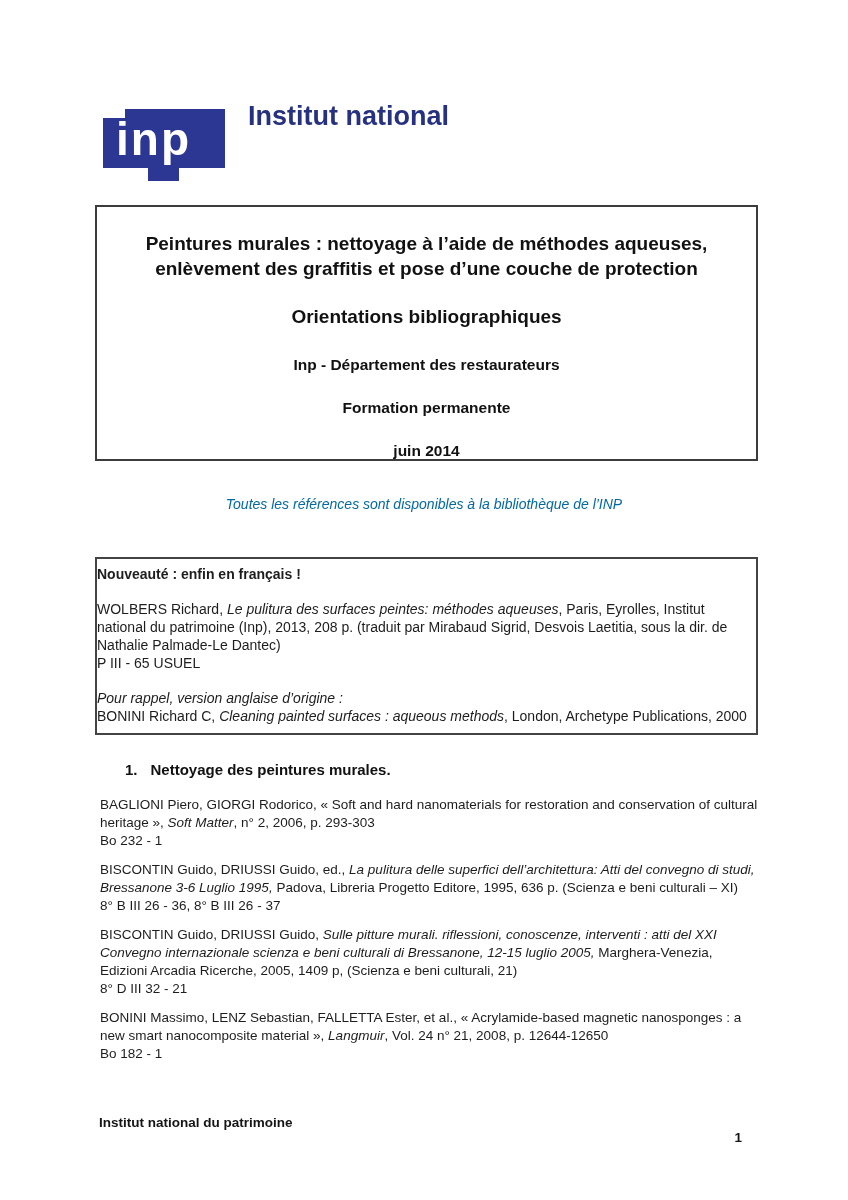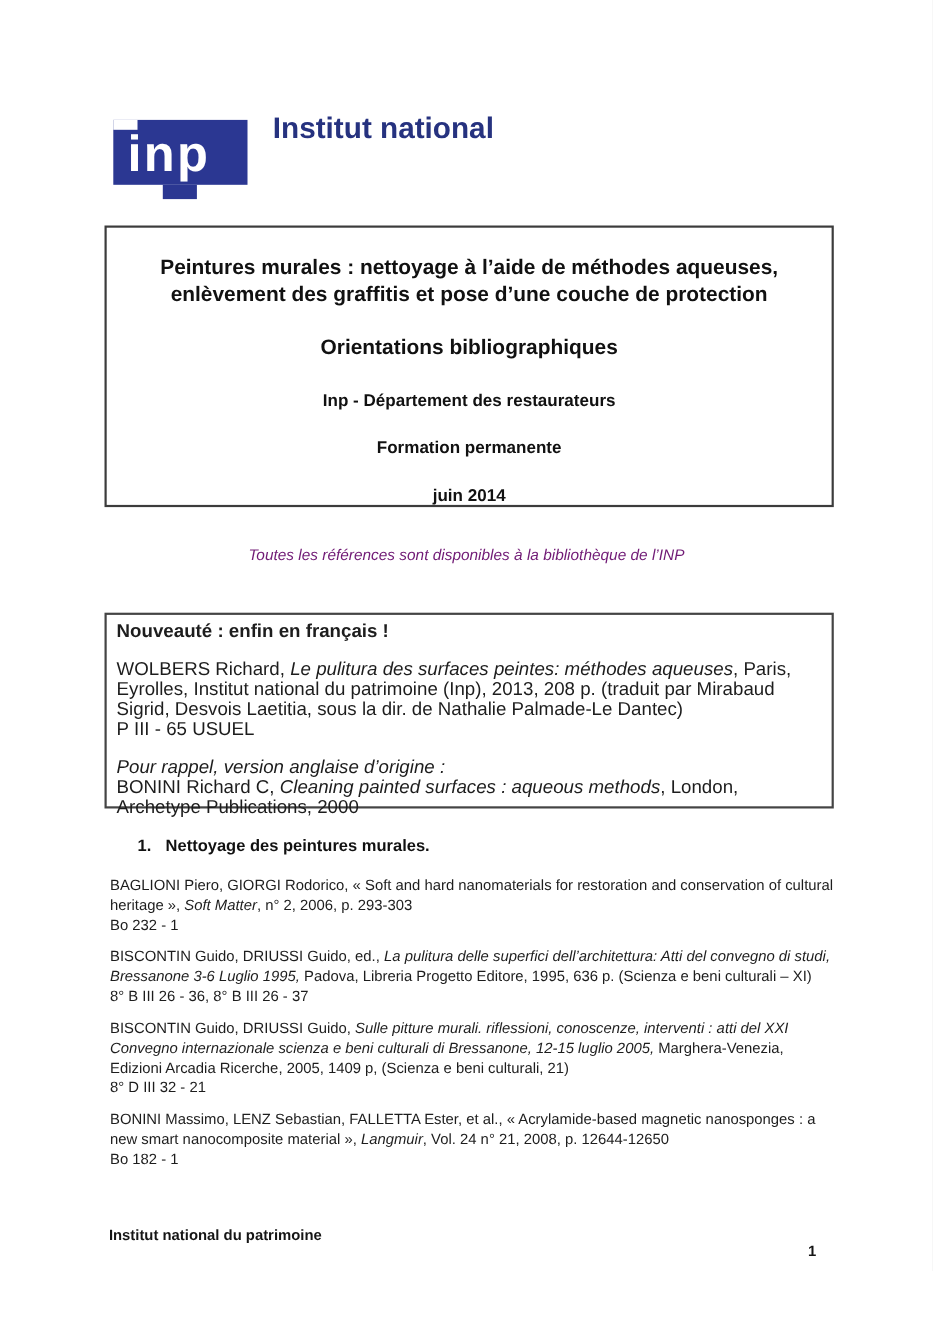--- a/index.html
+++ b/index.html
@@ -32,27 +32,27 @@
     text-align:center;color:#111111;
   }
   .tb-title{margin-top:24px;font-size:19px;font-weight:700;line-height:25px;}
   .tb-sub{margin-top:23px;font-size:19px;font-weight:700;line-height:25px;}
   .tb-dept{margin-top:26px;font-size:15.5px;font-weight:700;line-height:20px;}
   .tb-form{margin-top:23px;font-size:15.5px;font-weight:700;line-height:20px;}
   .tb-date{margin-top:23px;font-size:15.5px;font-weight:700;line-height:20px;}
   
   .avail-note{
     position:absolute;left:0;top:496px;width:848px;
-    text-align:center;font-style:italic;font-size:14px;color:#701a75;
+    text-align:center;font-style:italic;font-size:14px;color:#0369a1;
   }
   
   .new-box{
     position:absolute;left:95px;top:557px;width:663px;height:178px;
     border:2px solid #444444;box-sizing:border-box;
-    padding:6px 9px;font-size:17px;line-height:18px;color:#1d1d1d;
+    padding:6px 0;font-size:14px;line-height:18px;color:#1d1d1d;
   }
   .nv-heading{font-weight:700;margin-bottom:17px;}
   .nv-note{font-style:italic;margin-top:17px;}
   .italic{font-style:italic;}
   
   .section-heading{
     position:absolute;left:125px;top:761px;
     font-size:15px;font-weight:700;color:#111111;
     display:flex;gap:13px;
   }

